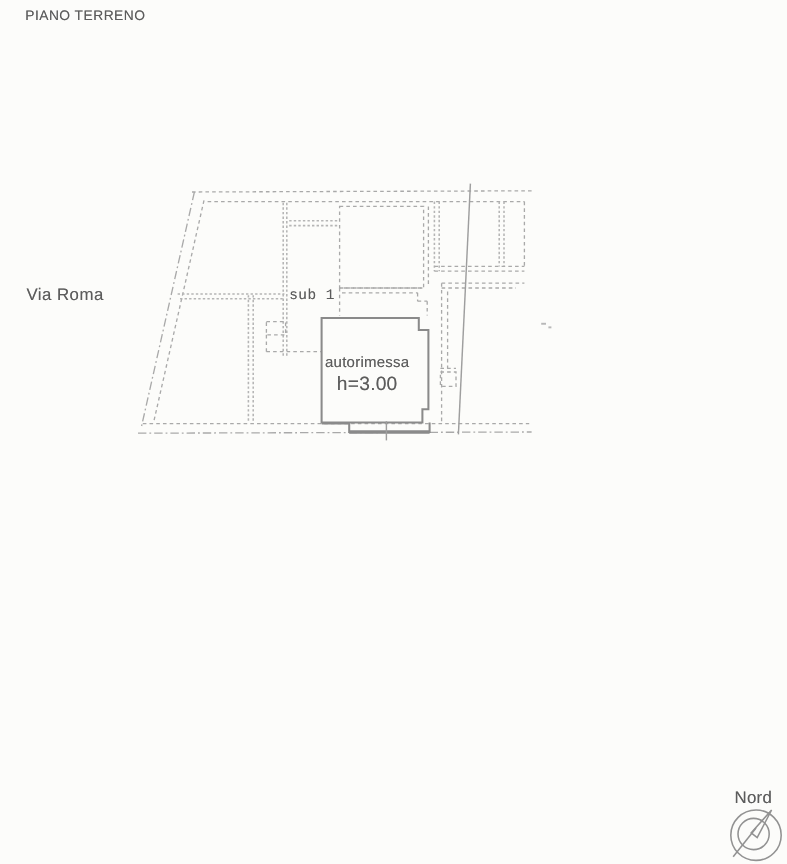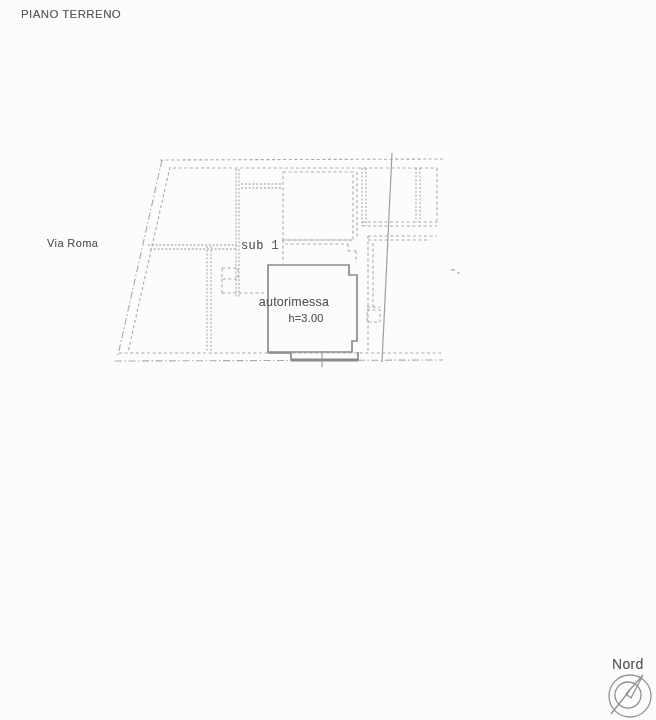--- a/index.html
+++ b/index.html
@@ -29,24 +29,24 @@
   .compass-ln{fill:none;stroke:#929292;stroke-width:1.3;}
   .speck{fill:#b8b8b8;}
 
   
   .lbl{
     position:absolute;color:var(--text);
     white-space:nowrap;letter-spacing:.4px;
     text-shadow:0 0 .5px rgba(90,90,90,.55);
   }
   .lbl-title{left:21px;top:8px;font-size:11.5px;}
-  .lbl-street{left:22px;top:237px;font-size:11px;margin-left:25px;}
+  .lbl-street{left:22px;top:237px;font-size:14px;}
   .lbl-sub{left:241px;top:239px;font-size:12px;font-family:Liberation Mono, monospace;}
-  .lbl-garage{left:254px;top:295px;width:80px;text-align:center;font-size:12.5px;letter-spacing:.2px;}
-  .lbl-height{left:266px;top:312px;width:80px;text-align:center;font-size:11px;letter-spacing:.2px;}
+  .lbl-garage{left:266px;top:295px;width:80px;text-align:center;font-size:12.5px;letter-spacing:.2px;}
+  .lbl-height{left:266px;top:312px;width:80px;text-align:center;font-size:16px;letter-spacing:.2px;}
   .lbl-nord{left:612px;top:656px;font-size:14px;letter-spacing:.3px;}
 </style>
 </head>
 <body>
 
 <div class="sheet">
 
   <svg width="656" height="720" viewBox="0 0 656 720">
 
     <g>

